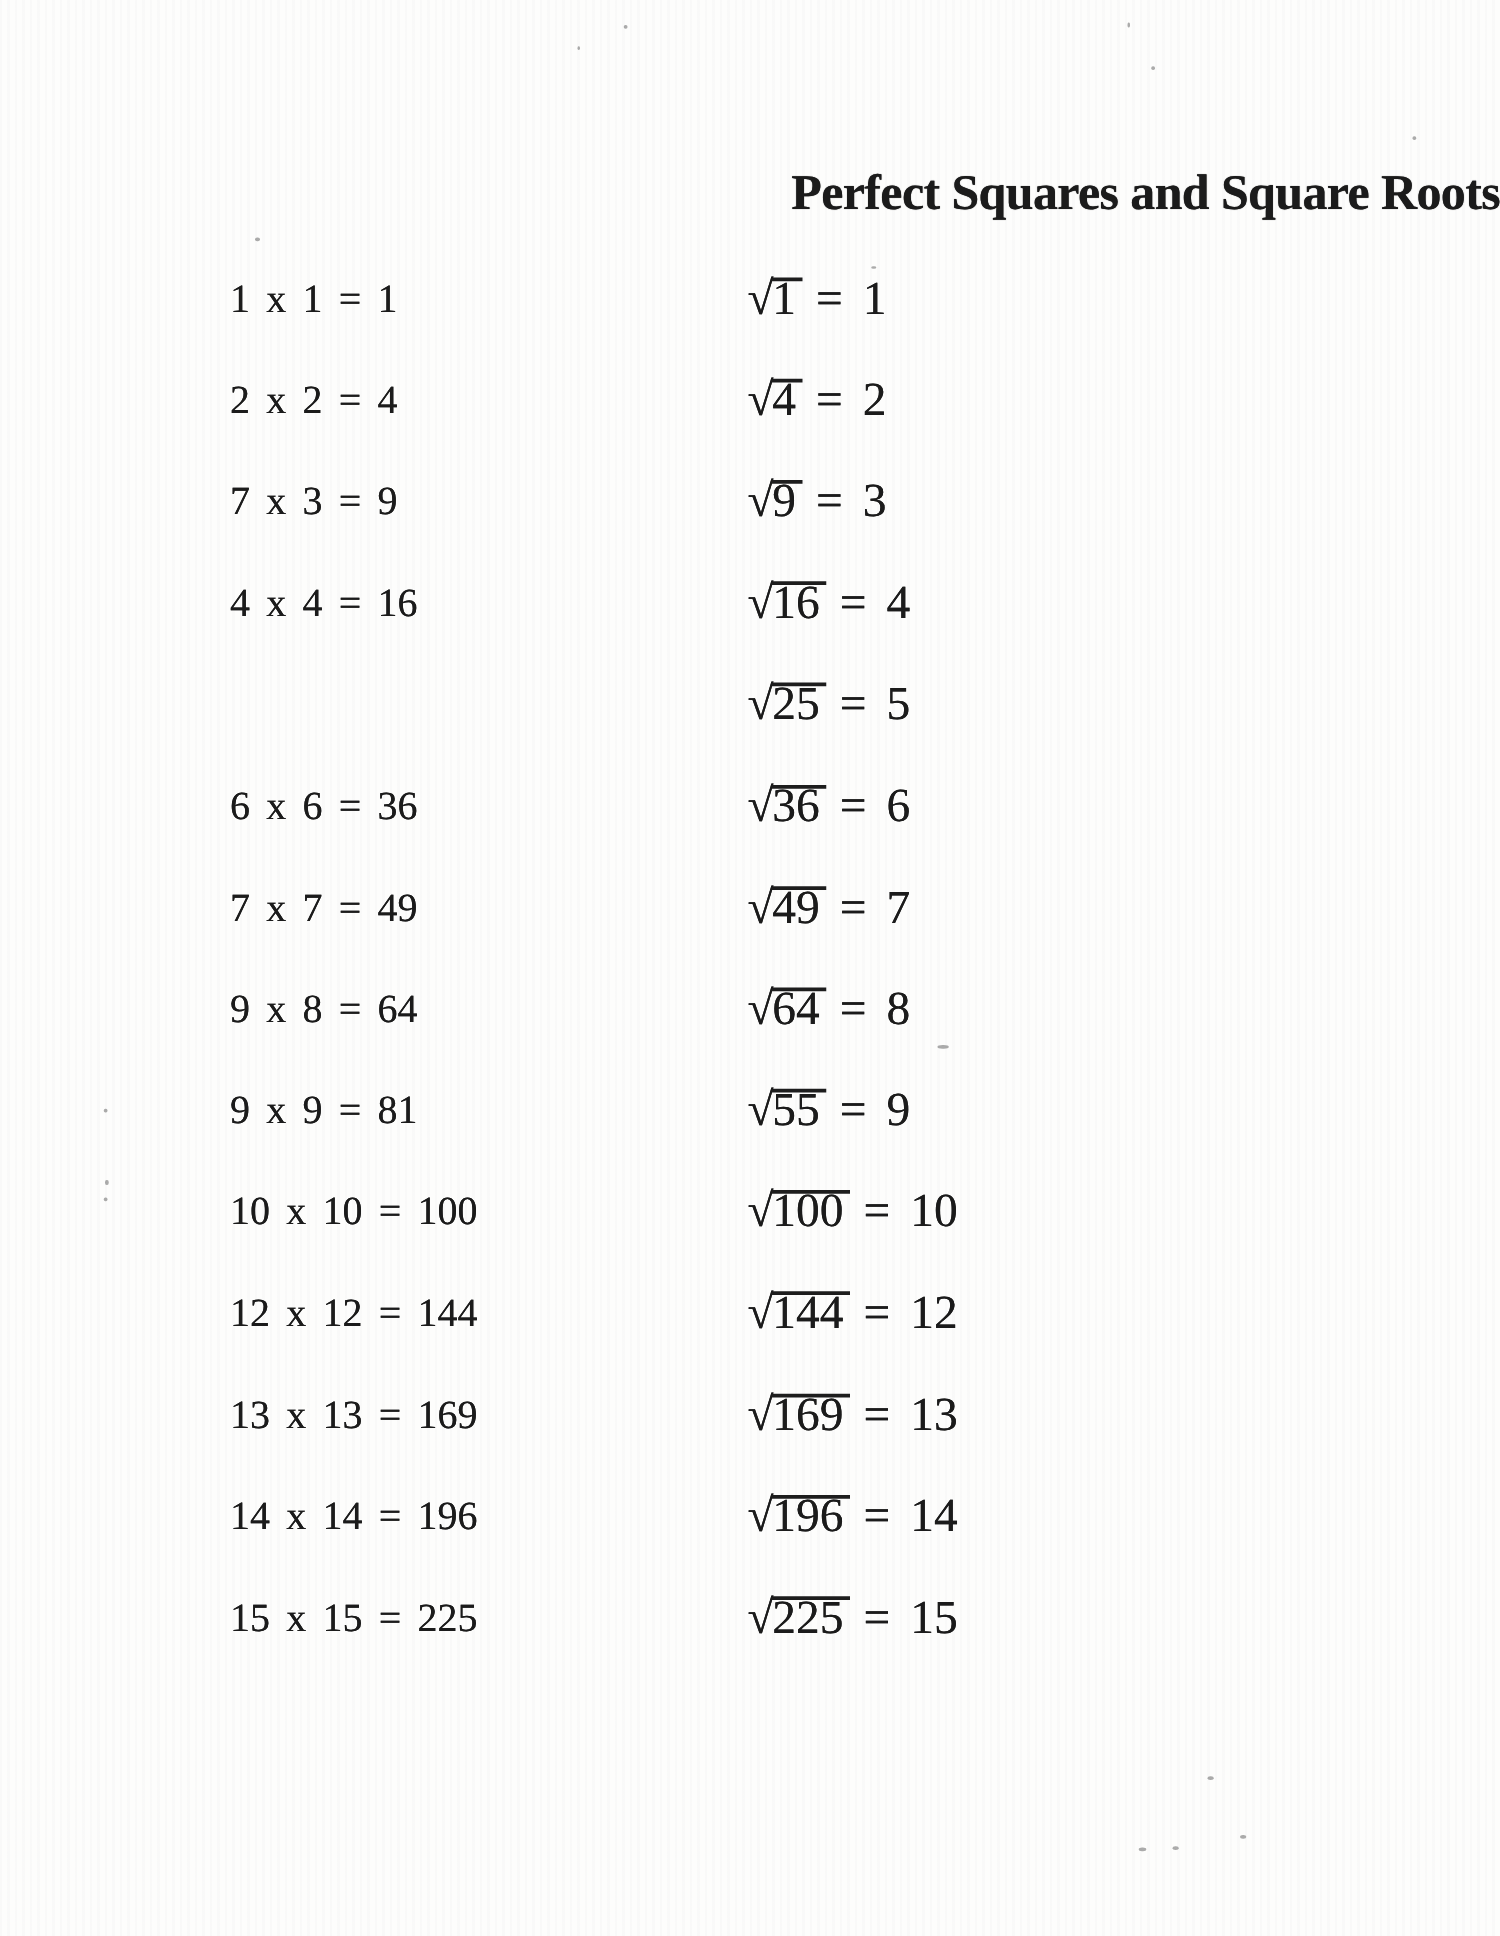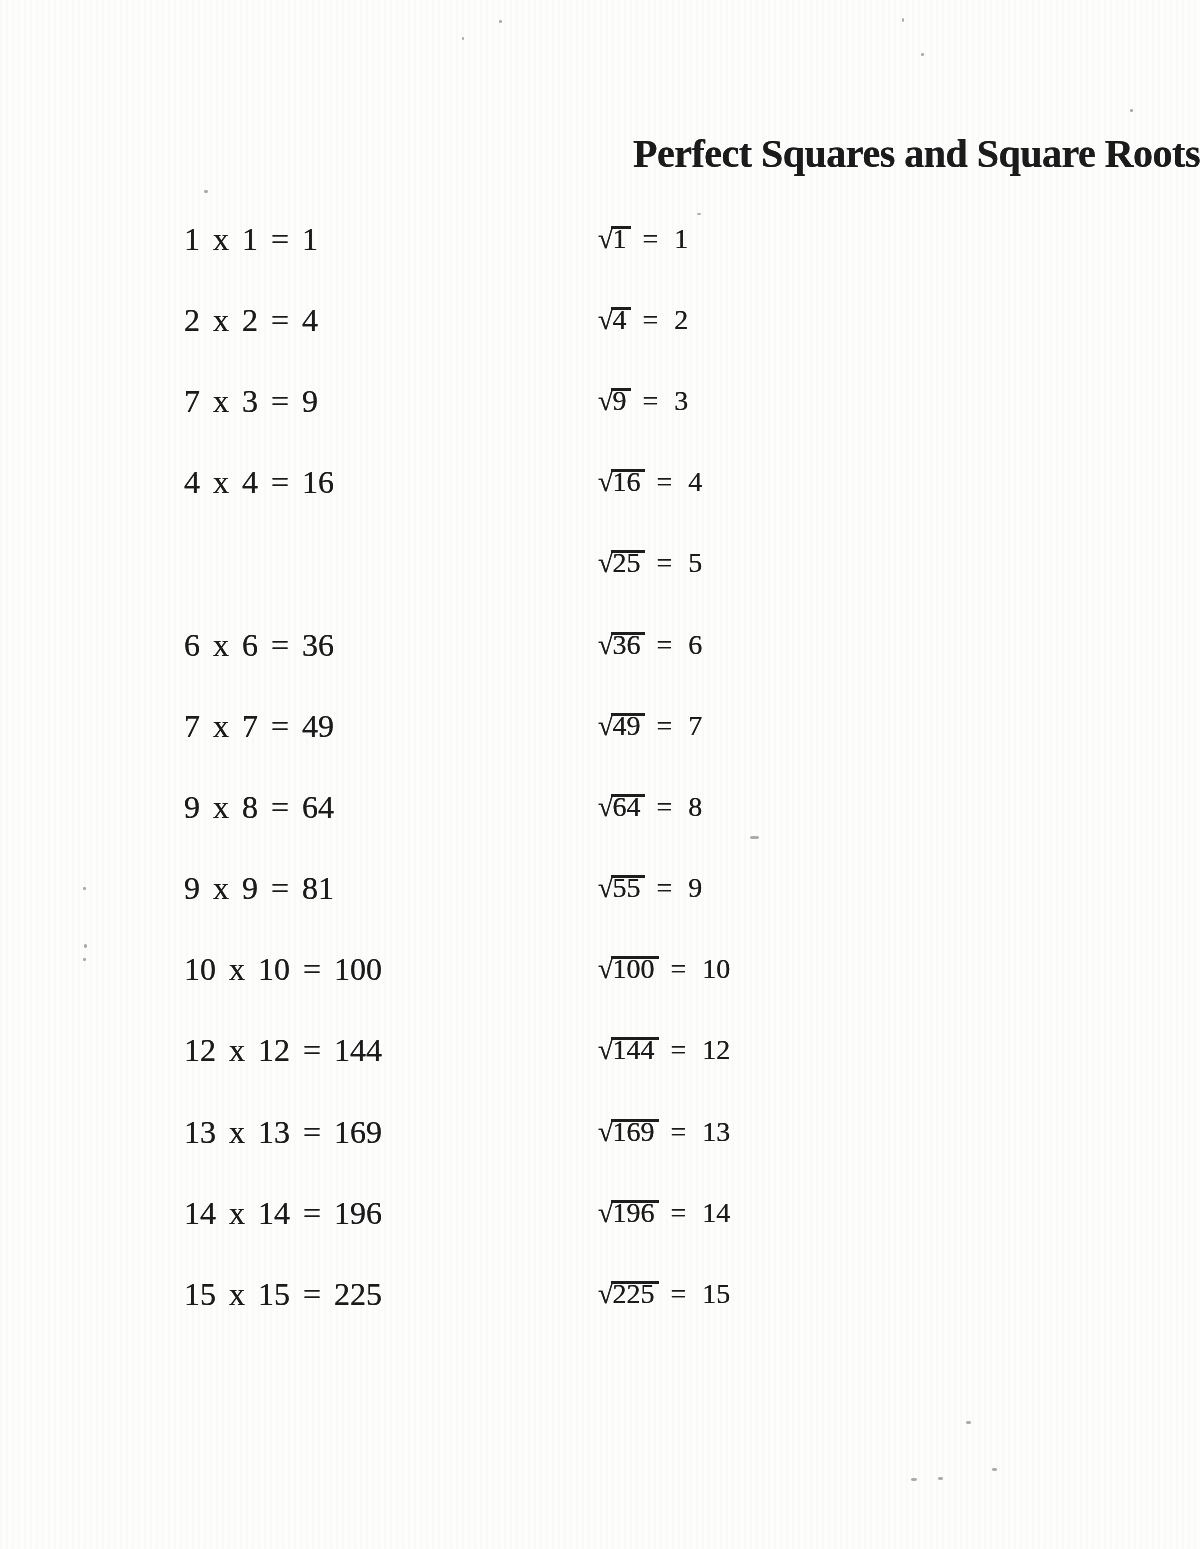--- a/index.html
+++ b/index.html
@@ -58,21 +58,21 @@
     font-size: 32px;
     word-spacing: 5px;
     white-space: nowrap;
     text-shadow: 0 0 0.4px #222;
   }
   .root {
     position: absolute;
     left: 598px;
     top: 50%;
     transform: translateY(-50%);
-    font-size: 28px;
+    font-size: 38px;
     white-space: nowrap;
     text-shadow: 0 0 0.4px #222;
   }
   .radical {
     margin-right: -2px;
   }
   .radicand {
     display: inline-block;
     line-height: 0.74;
     border-top: 3px solid #1d1d1d;

